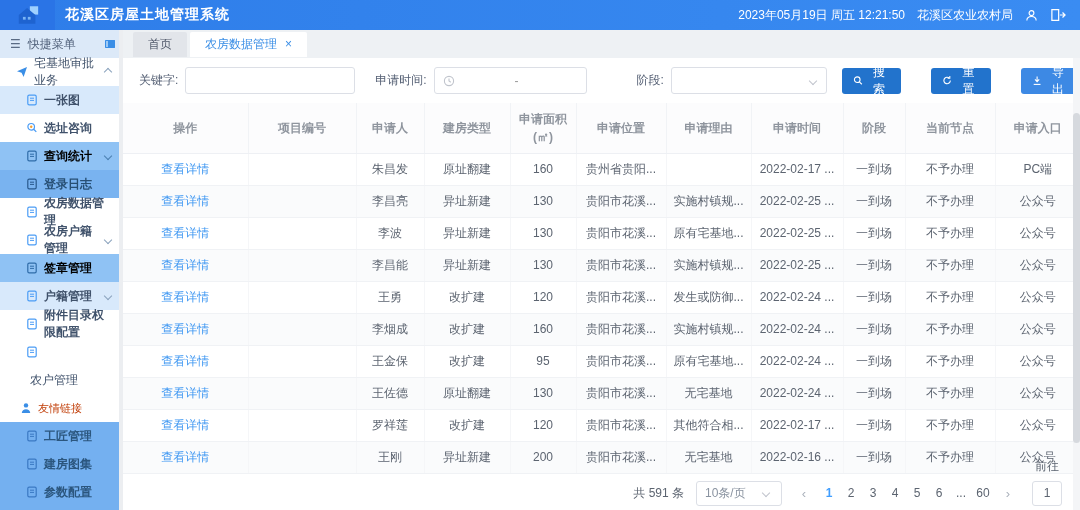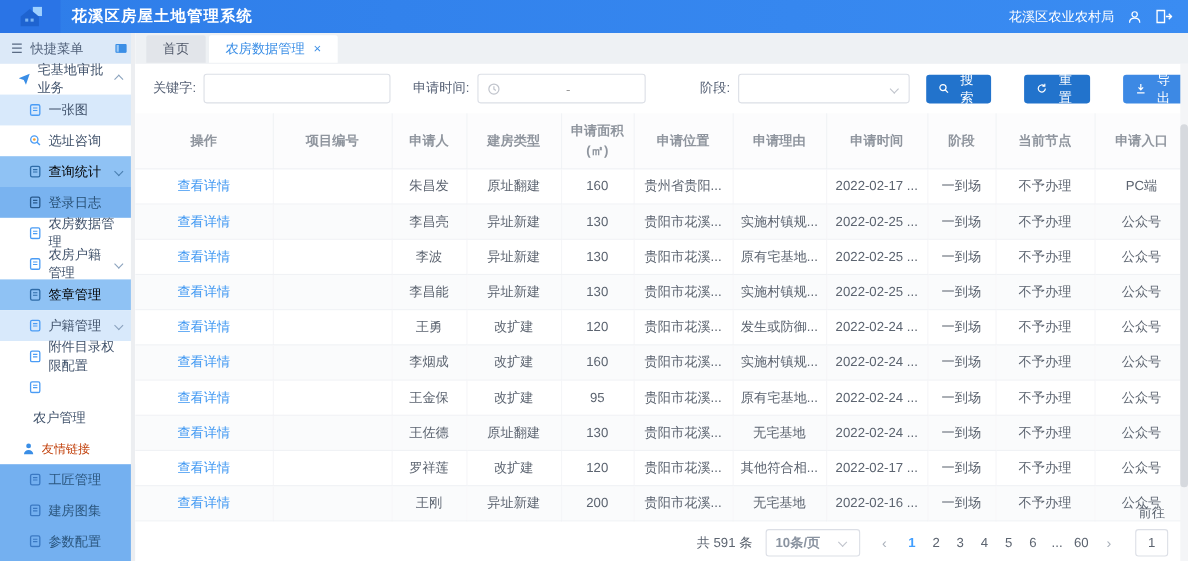--- a/index.html
+++ b/index.html
@@ -25,21 +25,21 @@
     position:relative; overflow:hidden; }
   .sb-scroll { position:absolute; top:0; right:0; width:4px; height:100%;
     background:#eceef1; }
   .sb-head { height:28px; flex:none; background:#dce9f8; display:flex; align-items:center;
     padding:0 8px 0 10px; gap:7px; font-size:12px; color:#51617a; }
   .menu-glyph { font-size:12px; color:#5a6b84; }
   .collapse-glyph { margin-left:auto; width:10px; height:8px; background:#3a8ee6;
     border-radius:1px; box-shadow:inset 0 0 0 1px #3a8ee6, inset 3px 0 0 #9cc9f5; }
   .sb-item { height:28px; flex:none; display:flex; align-items:center; gap:6px;
     padding-left:16px; padding-right:8px; font-size:12px; color:#40526b; cursor:pointer; }
-  .sb-item.sub { padding-left:26px; }
+  .sb-item.sub { padding-left:26px;font-weight:bold; }
   .sb-item.plain { padding-left:30px; }
   .sb-item.section2 { font-size:11px; color:#c2410c; padding-left:20px; }
   .bg-light { background:#d8e9fb; }
   .bg-medium { background:#8fc2f4; color:#000000; }
   .bg-deep { background:#79b3f0; color:#274f74; }
   .sb-blue { background:#74b0f0; flex:1; overflow:hidden; display:flex; flex-direction:column; }
   .sb-blue .sb-item { color:#2b567e; }
   .sb-blue .ico { color:#3a78c2; }
   .ico { width:12px; height:12px; flex:none; color:#4a9cf5; }
   .chev { width:6px; height:6px; border-right:1.4px solid #8aa2bd; border-bottom:1.4px solid #8aa2bd;
@@ -91,21 +91,21 @@
   tbody td { height:32px; border-bottom:1px solid #f0f2f5; border-right:1px solid #f5f6f8;
     white-space:nowrap; overflow:hidden; text-overflow:ellipsis; padding:0 4px; }
   tbody td:last-child { border-right:none; }
   tbody tr:nth-child(even) { background:#fafbfc; }
   .link { color:#3e97f2; text-decoration:none; cursor:pointer; }
 
   
   .pagination { margin-top:auto; height:34px; flex:none; display:flex; align-items:center;
     justify-content:flex-end; gap:4px; padding-right:18px; font-size:12px; color:#5c6470; }
   .psize { width:86px; height:25px; border:1px solid #dcdfe6; border-radius:3px;
-    display:flex; align-items:center; padding:0 8px; color:#8a93a0; margin:0 8px; gap:6px;font-weight:bold; }
+    display:flex; align-items:center; padding:0 8px; color:#8a93a0; margin:0 8px; gap:6px; }
   .psize .chev { margin-left:auto; border-color:#c0c4cc; }
   .parrow { color:#aab1bb; background:none; border:none; font-size:13px; width:20px;
     height:24px; cursor:pointer; font-family:inherit; }
   .pages { display:flex; align-items:center; }
   .page-btn { min-width:22px; height:24px; border:none; background:none; font-size:12px;
     color:#5c6470; cursor:pointer; font-family:inherit; }
   .page-btn.active { color:#409eff; font-weight:bold; }
   .goto { display:flex; align-items:center; gap:6px; margin-left:10px;flex-direction:column; }
   .goto-input { width:30px; height:25px; border:1px solid #dcdfe6; border-radius:3px;
     text-align:center; font-size:12px; color:#5c6470; outline:none; }
@@ -119,20 +119,21 @@
     <div class="logo-block">
       <svg width="24" height="21" viewBox="0 0 26 22">
         <rect x="15" y="1" width="9" height="9" fill="#9fd1ff"></rect>
         <path d="M3 10.5L12 3l9 7.5V20H3z" fill="#1e63d0"></path>
         <rect x="7.5" y="12.5" width="3" height="3" fill="#7ab5f5"></rect>
         <rect x="12.8" y="12.5" width="3" height="3" fill="#7ab5f5"></rect>
       </svg>
     </div>
     <div class="header-title">花溪区房屋土地管理系统</div>
     <div class="header-right">
+      <span>2023年05月19日 周五 12:21:50</span>
       <span>花溪区农业农村局</span>
       <span class="hicon">
         <svg width="13" height="13" viewBox="0 0 14 14">
           <circle cx="7" cy="4.4" r="2.6" fill="none" stroke="#fff" stroke-width="1.2"></circle>
           <path d="M2 12.5c0-2.8 2.2-4.4 5-4.4s5 1.6 5 4.4" fill="none" stroke="#fff" stroke-width="1.2"></path>
         </svg>
       </span>
       <span class="hicon">
         <svg width="16" height="14" viewBox="0 0 17 14">
           <path d="M2 1.2h7.2v11.6H2z" fill="none" stroke="#fff" stroke-width="1.3"></path>

